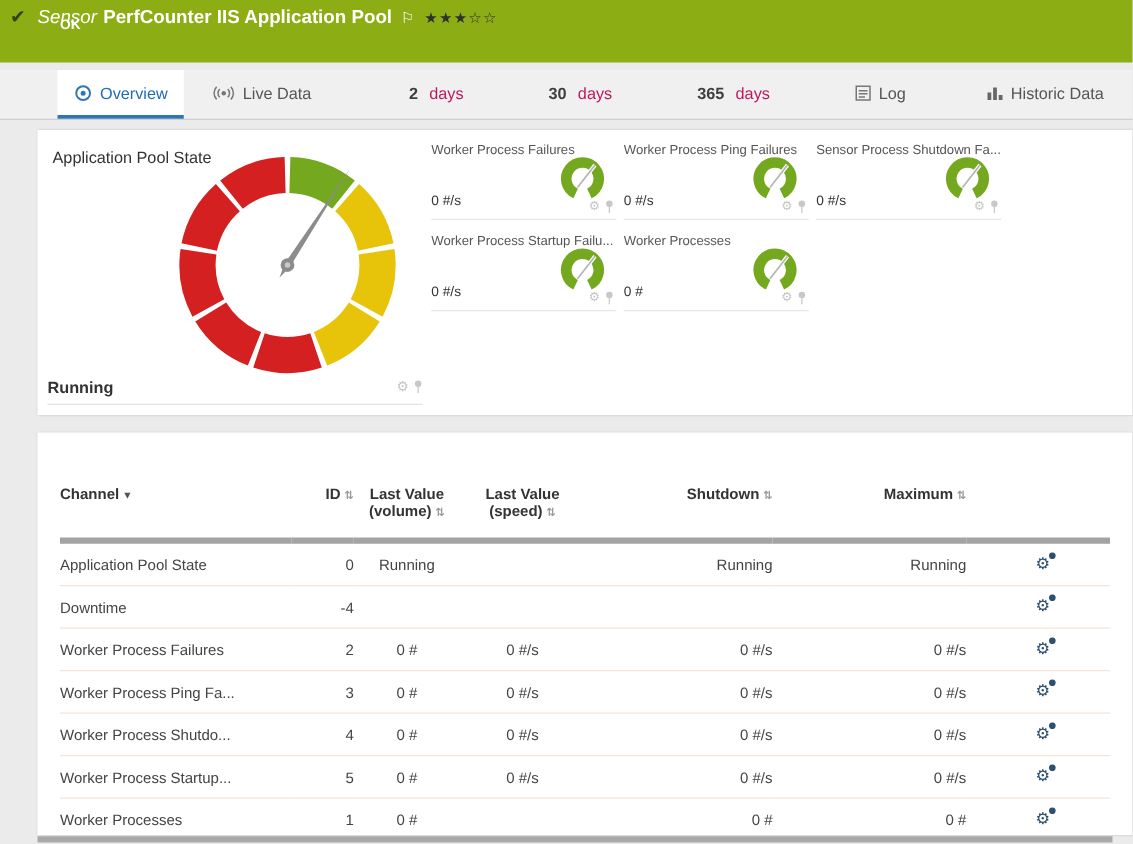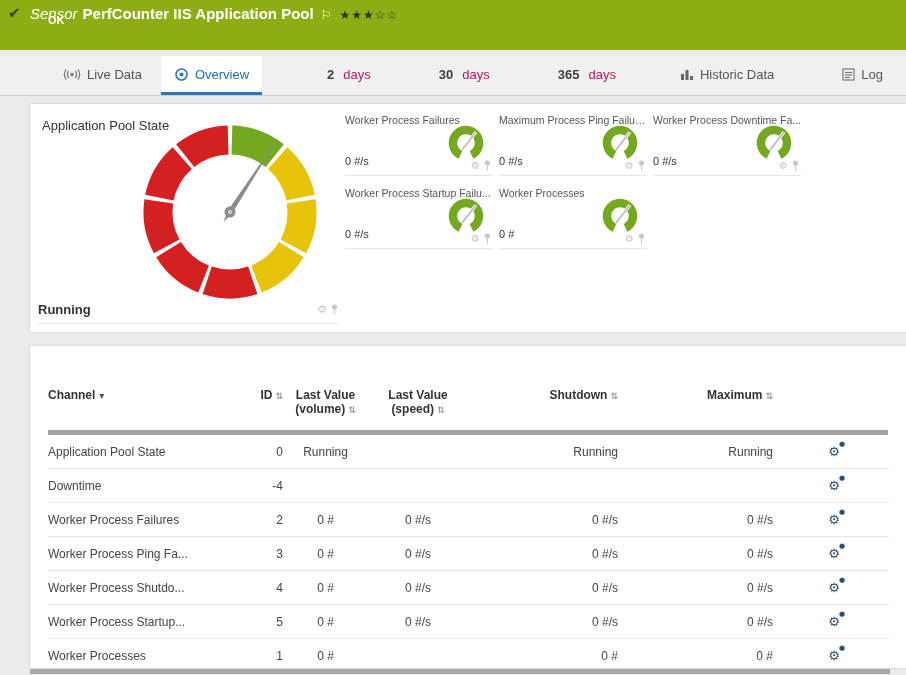--- a/index.html
+++ b/index.html
@@ -95,65 +95,65 @@
 
 <header class="topbar">
   <span class="check uicon">✔</span>
   <div class="title-line">
     <span class="kind">Sensor</span><span class="title">PerfCounter IIS Application Pool</span><span class="flag uicon">⚐</span><span class="stars uicon">★★★☆☆</span>
   </div>
   <div class="status">OK</div>
 </header>
 
 <nav class="tabbar">
+  <div class="tab active" id="tab-overview">
+    <svg width="15" height="15" viewBox="0 0 15 15">
+      <circle cx="7.5" cy="7.5" r="5.5" fill="none" stroke="#2e75b6" stroke-width="1.6"></circle>
+      <circle cx="7.5" cy="7.5" r="2" fill="#2e75b6"></circle>
+    </svg>
+    <span>Overview</span>
+  </div>
   <div class="tab" id="tab-live">
     <svg width="18" height="13" viewBox="0 0 18 13">
       <circle cx="9" cy="6.5" r="1.8" fill="#777"></circle>
       <path d="M5.8 3.2 A4.6 4.6 0 0 0 5.8 9.8" fill="none" stroke="#777" stroke-width="1.2"></path>
       <path d="M3.3 1.5 A7.2 7.2 0 0 0 3.3 11.5" fill="none" stroke="#777" stroke-width="1.2"></path>
       <path d="M12.2 3.2 A4.6 4.6 0 0 1 12.2 9.8" fill="none" stroke="#777" stroke-width="1.2"></path>
       <path d="M14.7 1.5 A7.2 7.2 0 0 1 14.7 11.5" fill="none" stroke="#777" stroke-width="1.2"></path>
     </svg>
     <span>Live Data</span>
   </div>
-  <div class="tab active" id="tab-overview">
-    <svg width="15" height="15" viewBox="0 0 15 15">
-      <circle cx="7.5" cy="7.5" r="5.5" fill="none" stroke="#2e75b6" stroke-width="1.6"></circle>
-      <circle cx="7.5" cy="7.5" r="2" fill="#2e75b6"></circle>
-    </svg>
-    <span>Overview</span>
-  </div>
   <div class="tab" id="tab-d2">
     <span class="num">2</span>
       <span class="word">days</span>
   </div>
   <div class="tab" id="tab-d30">
     <span class="num">30</span>
       <span class="word">days</span>
   </div>
   <div class="tab" id="tab-d365">
     <span class="num">365</span>
       <span class="word">days</span>
-  </div>
-  <div class="tab" id="tab-historic">
-    <svg width="14" height="13" viewBox="0 0 14 13">
-      <rect x="1" y="6" width="3" height="6" fill="#666"></rect>
-      <rect x="5.5" y="2" width="3" height="10" fill="#666"></rect>
-      <rect x="10" y="8" width="3" height="4" fill="#666"></rect>
-    </svg>
-    <span>Historic Data</span>
   </div>
   <div class="tab" id="tab-log">
     <svg width="13" height="13" viewBox="0 0 13 13">
       <rect x="1" y="1" width="11" height="11" fill="none" stroke="#777" stroke-width="1.2"></rect>
       <line x1="3" y1="4.5" x2="10" y2="4.5" stroke="#777" stroke-width="1.2"></line>
       <line x1="3" y1="7" x2="10" y2="7" stroke="#777" stroke-width="1.2"></line>
       <line x1="3" y1="9.5" x2="8" y2="9.5" stroke="#777" stroke-width="1.2"></line>
     </svg>
     <span>Log</span>
+  </div>
+  <div class="tab" id="tab-historic">
+    <svg width="14" height="13" viewBox="0 0 14 13">
+      <rect x="1" y="6" width="3" height="6" fill="#666"></rect>
+      <rect x="5.5" y="2" width="3" height="10" fill="#666"></rect>
+      <rect x="10" y="8" width="3" height="4" fill="#666"></rect>
+    </svg>
+    <span>Historic Data</span>
   </div>
 
 </nav>
 
 <section class="panel" id="panel-gauges">
   <div class="p1-title">Application Pool State</div>
 
   <svg class="donut" width="200" height="200" viewBox="0 0 200 200">
     <g fill="none" stroke-width="29">
       <path d="M 101.9 28.0 A 72 72 0 0 1 144.8 43.7" stroke="#74a81f"></path>
@@ -193,38 +193,38 @@
     <span class="tile-icons">
         <span class="uicon">⚙</span>
         <svg width="7" height="11" viewBox="0 0 7 11">
           <circle cx="3.5" cy="3" r="2.6" fill="#c8c8c8"></circle>
           <rect x="3" y="5.5" width="1" height="5" fill="#c8c8c8"></rect>
         </svg>
       </span>
   </div>
 
   <div class="tile" id="tile-1">
-    <div class="tile-title">Maximum Process Ping Failures</div>
+    <div class="tile-title">Worker Process Ping Failures</div>
     <svg class="tile-gauge" width="42" height="40" viewBox="0 0 40 40">
       <path d="M 14.5 31.8 A 13 13 0 1 1 25.5 31.8" fill="none" stroke="#74a81f" stroke-width="8.5"></path>
       <line x1="16" y1="27" x2="30" y2="9" stroke="#ffffff" stroke-width="3.2"></line>
       <line x1="16" y1="27" x2="30" y2="9" stroke="#b5b5b5" stroke-width="1.4"></line>
     </svg>
     <div class="tile-value">0 #/s</div>
     <span class="tile-icons">
         <span class="uicon">⚙</span>
         <svg width="7" height="11" viewBox="0 0 7 11">
           <circle cx="3.5" cy="3" r="2.6" fill="#c8c8c8"></circle>
           <rect x="3" y="5.5" width="1" height="5" fill="#c8c8c8"></rect>
         </svg>
       </span>
   </div>
 
   <div class="tile" id="tile-2">
-    <div class="tile-title">Worker Process Downtime Fa...</div>
+    <div class="tile-title">Sensor Process Shutdown Fa...</div>
     <svg class="tile-gauge" width="42" height="40" viewBox="0 0 40 40">
       <path d="M 14.5 31.8 A 13 13 0 1 1 25.5 31.8" fill="none" stroke="#74a81f" stroke-width="8.5"></path>
       <line x1="16" y1="27" x2="30" y2="9" stroke="#ffffff" stroke-width="3.2"></line>
       <line x1="16" y1="27" x2="30" y2="9" stroke="#b5b5b5" stroke-width="1.4"></line>
     </svg>
     <div class="tile-value">0 #/s</div>
     <span class="tile-icons">
         <span class="uicon">⚙</span>
         <svg width="7" height="11" viewBox="0 0 7 11">
           <circle cx="3.5" cy="3" r="2.6" fill="#c8c8c8"></circle>

